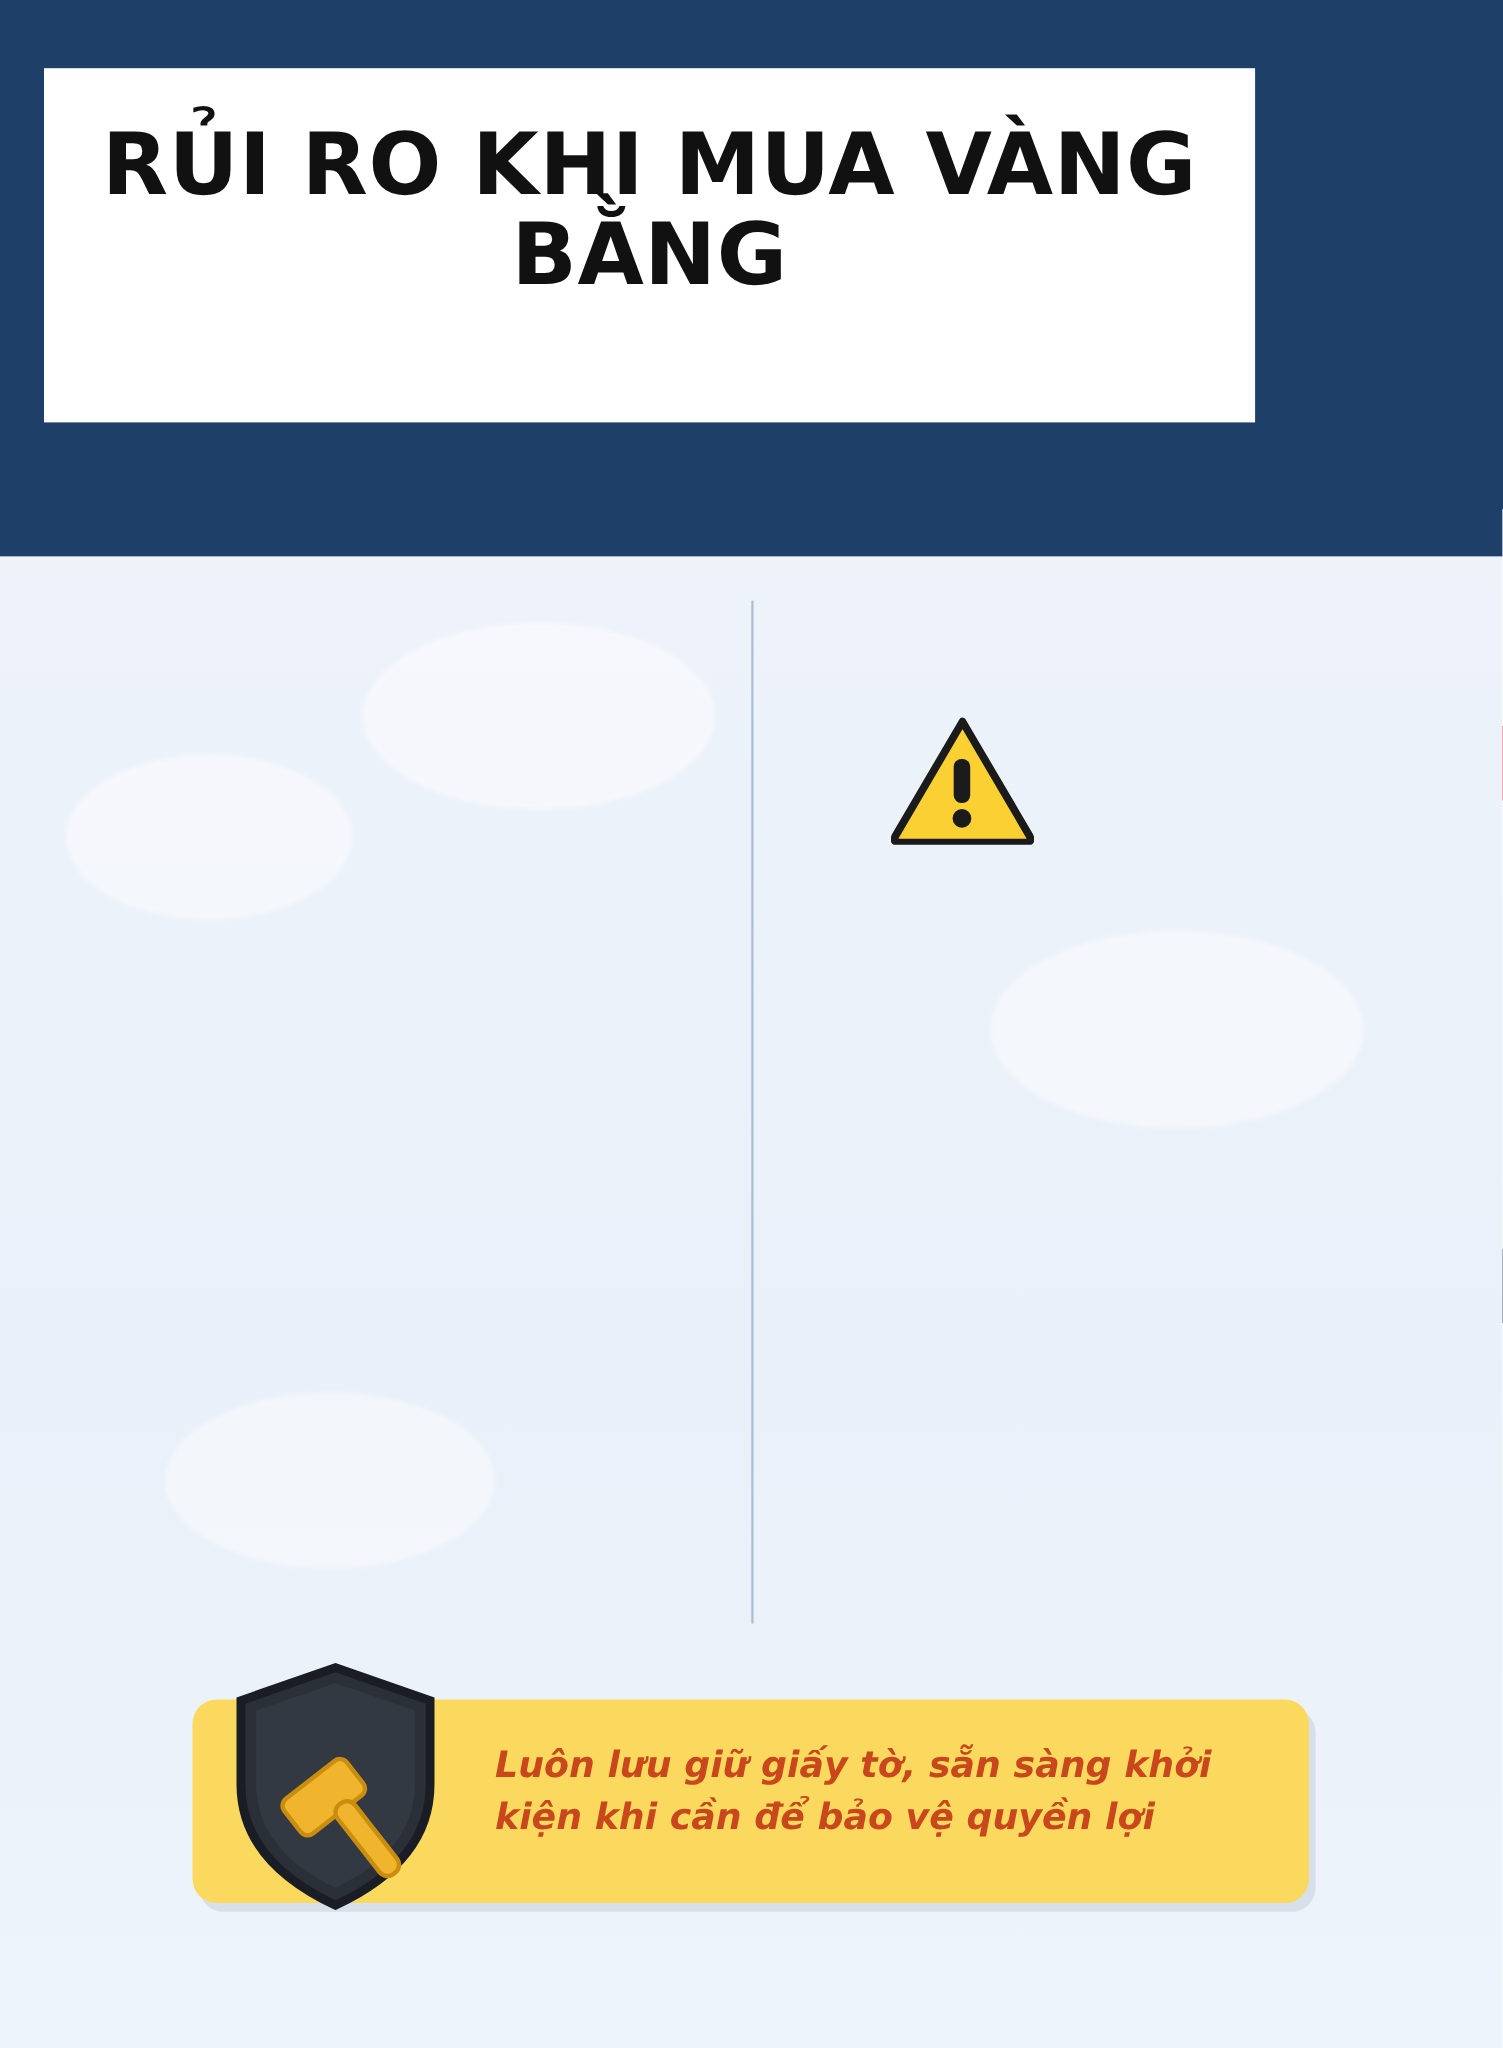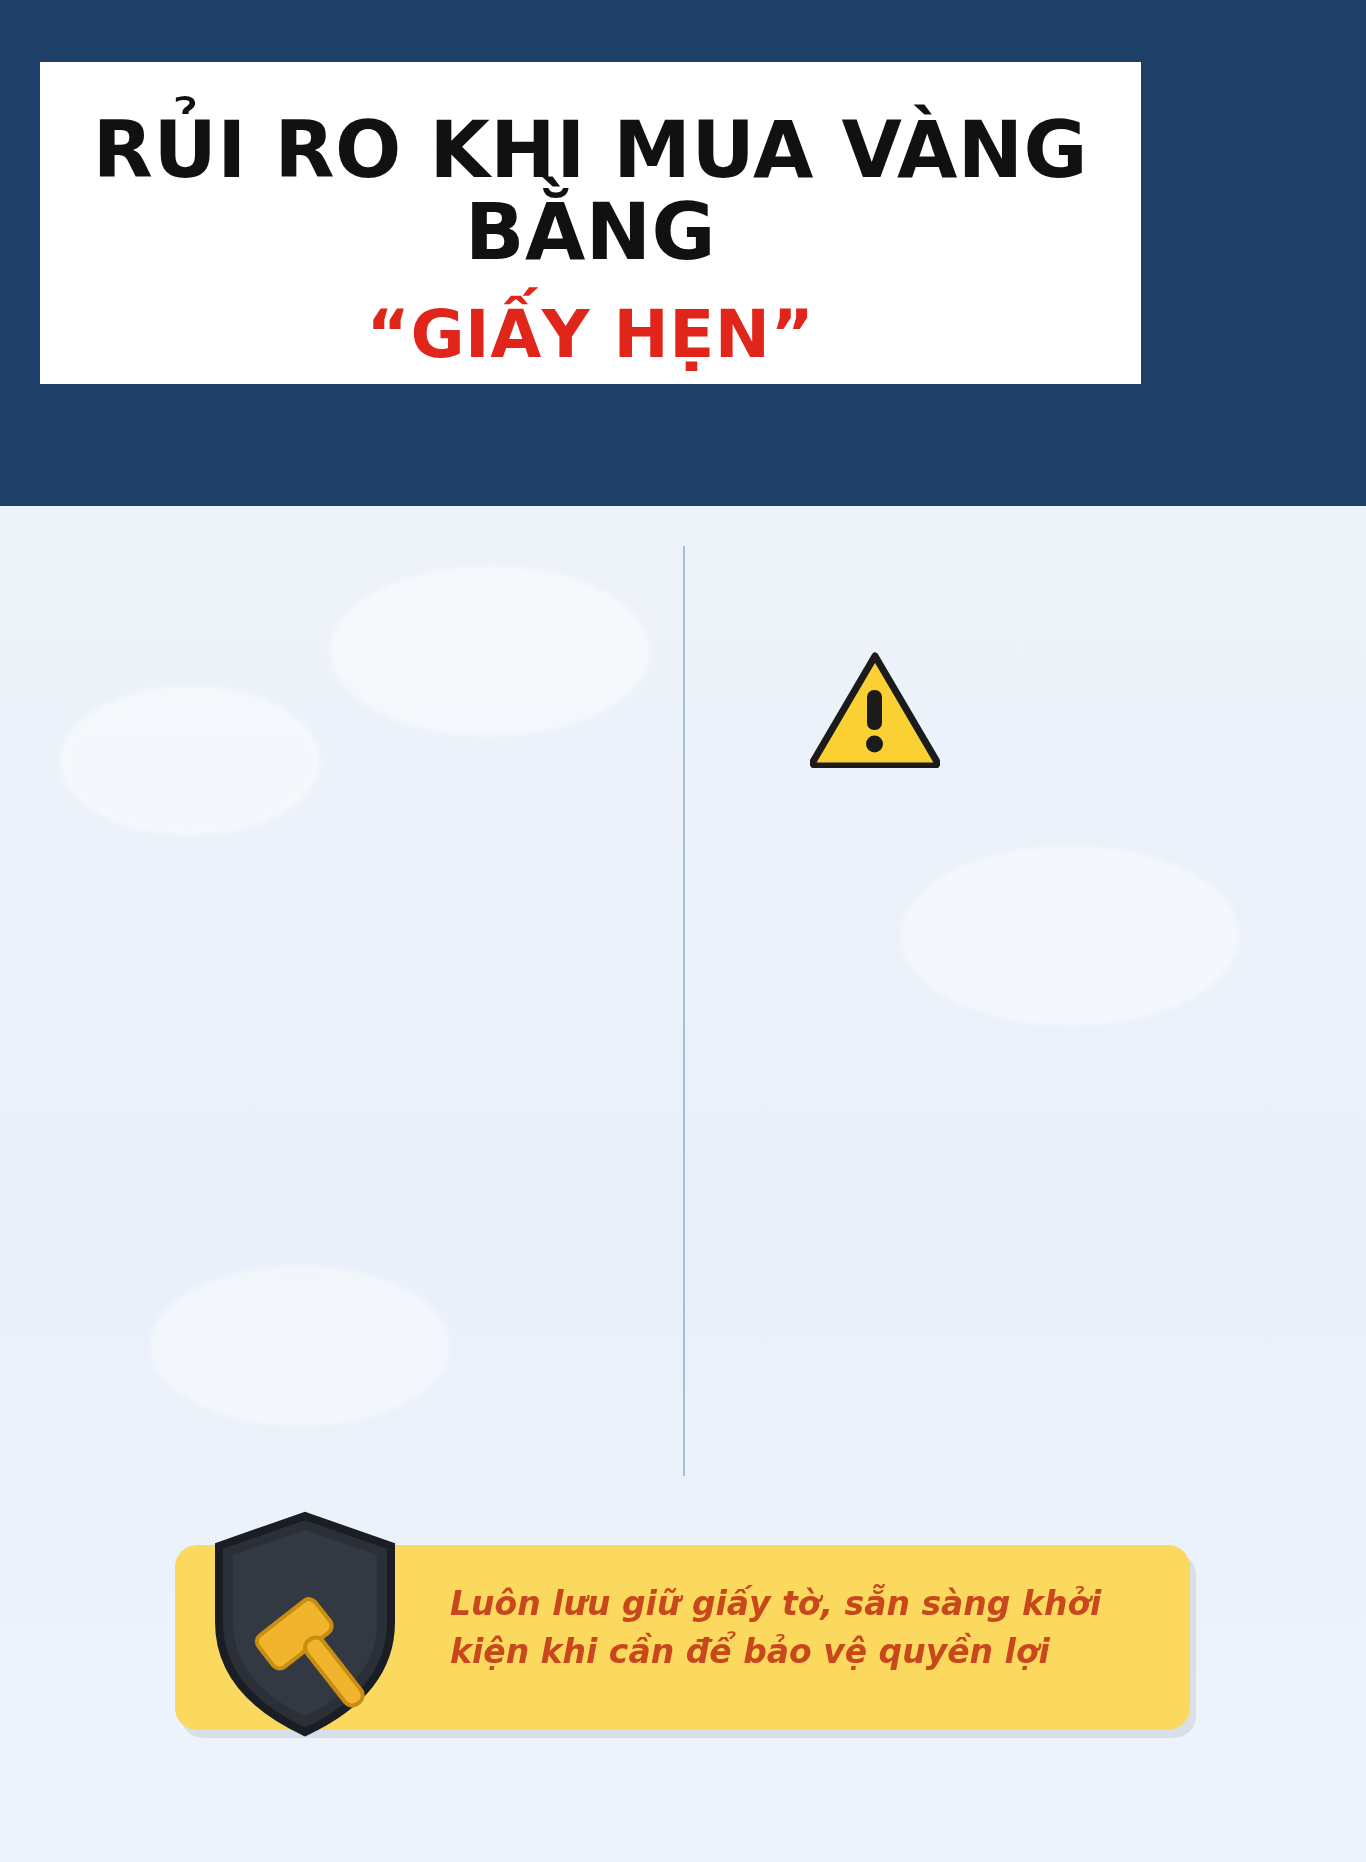--- a/index.html
+++ b/index.html
@@ -222,21 +222,20 @@
   <div class="soft-blob" style="left:900px; top:340px;  width:340px; height:180px;"></div>
   <div class="soft-blob" style="left:150px; top:760px;  width:300px; height:160px;"></div>
 </div>
 
 <div class="top-bar">
   <div class="top-bar-inner"></div>
 </div>
 
 <div class="title-panel">
   <h1 class="title-main">RỦI RO KHI MUA VÀNG BẰNG</h1>
-  <h2 class="title-sub">“GIẤY HẸN”</h2>
 </div>
 
 <div class="grid">
   <div class="v-divider"></div>
 </div>
 
 <div class="h-divider h-div-left"></div>
 <div class="h-divider h-div-right"></div>
 
 <div class="ribbon ribbon-left-navy">

